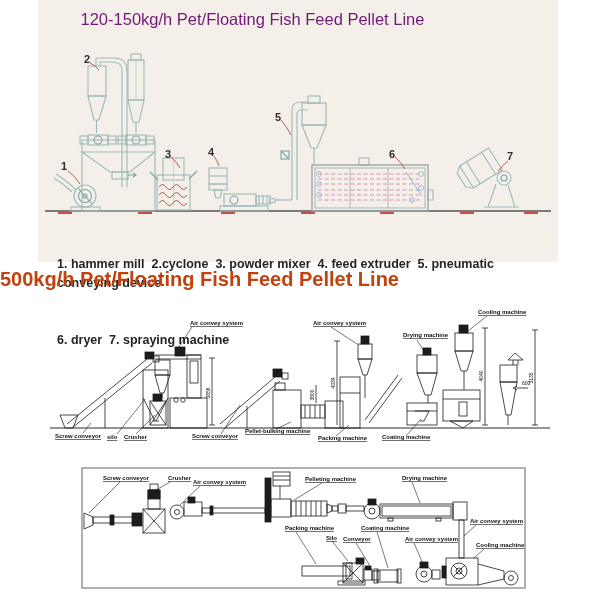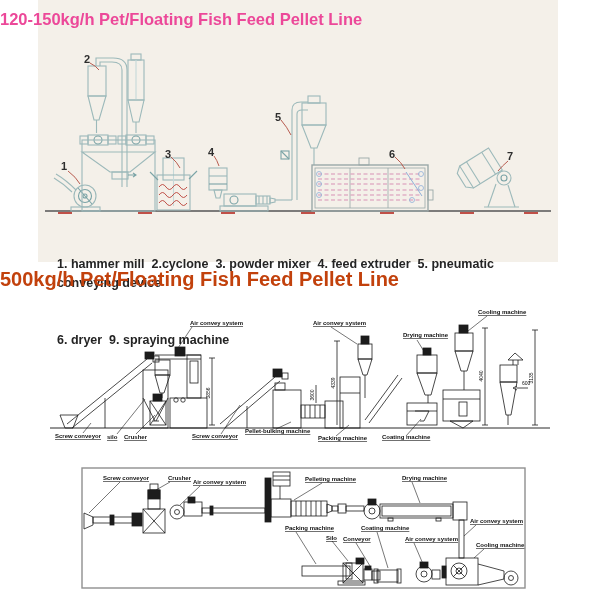--- a/index.html
+++ b/index.html
@@ -1,20 +1,20 @@
 <!DOCTYPE html>
 <html><head>
 <meta charset="utf-8">
 <style>
   html,body{margin:0;padding:0;background:#ffffff;}
   .page{position:relative;width:600px;height:600px;background:#ffffff;overflow:hidden;
         font-family:"Liberation Sans",sans-serif;}
   .panel1{position:absolute;left:38px;top:0;width:520px;height:262px;background:#f4f0e9;}
-  .title1{position:absolute;left:0;top:10px;width:505px;
-          font-size:16.5px;font-weight:bold;color:#ec4899;letter-spacing:0px;}
+  .title1{position:absolute;left:0;top:10px;width:505px;text-align:center;
+          font-size:16.5px;font-weight:normal;color:#701a75;letter-spacing:0px;}
   .title2{position:absolute;left:0;top:268px;width:522px;text-align:left;
           font-size:20px;font-weight:bold;color:#c2410c;}
   .caption{position:absolute;left:19px;top:217px;width:492px;
            font-size:12.5px;font-weight:700;color:#242424;line-height:19px;white-space:pre-wrap;}
   svg{position:absolute;}
   #diag1{left:0px;top:48px;}
   #diag2{left:35px;top:303px;}
   #diag3{left:80px;top:466px;}
   .lbl{font-family:"Liberation Sans",sans-serif;font-size:6px;font-weight:bold;fill:#111;}
   .dim{font-family:"Liberation Sans",sans-serif;font-size:5px;fill:#111;}
@@ -174,21 +174,21 @@
       <text class="callout" x="46" y="15">2</text>
       <text class="callout" x="127" y="110">3</text>
       <text class="callout" x="170" y="108">4</text>
       <text class="callout" x="237" y="73">5</text>
       <text class="callout" x="351" y="110">6</text>
       <text class="callout" x="469" y="112">7</text>
     </svg>
 
     <div class="caption">
       <div>1. hammer mill  2.cyclone  3. powder mixer  4. feed extruder  5. pneumatic conveying device</div>
-      <div>6. dryer  9. spraying machine</div>
+      <div>6. dryer  7. spraying machine</div>
     </div>
   </div>
 
   <div class="title1">120-150kg/h Pet/Floating Fish Feed Pellet Line</div>
   <div class="title2">500kg/h Pet/Floating Fish Feed Pellet Line</div>
 
   <svg id="diag2" width="530" height="152" viewBox="0 0 530 152">
     <line x1="15" y1="125" x2="515" y2="125" stroke="#2a2a2a" stroke-width="1"></line>
 
     <g stroke="#1c1c1c" fill="none" stroke-width="0.8">

